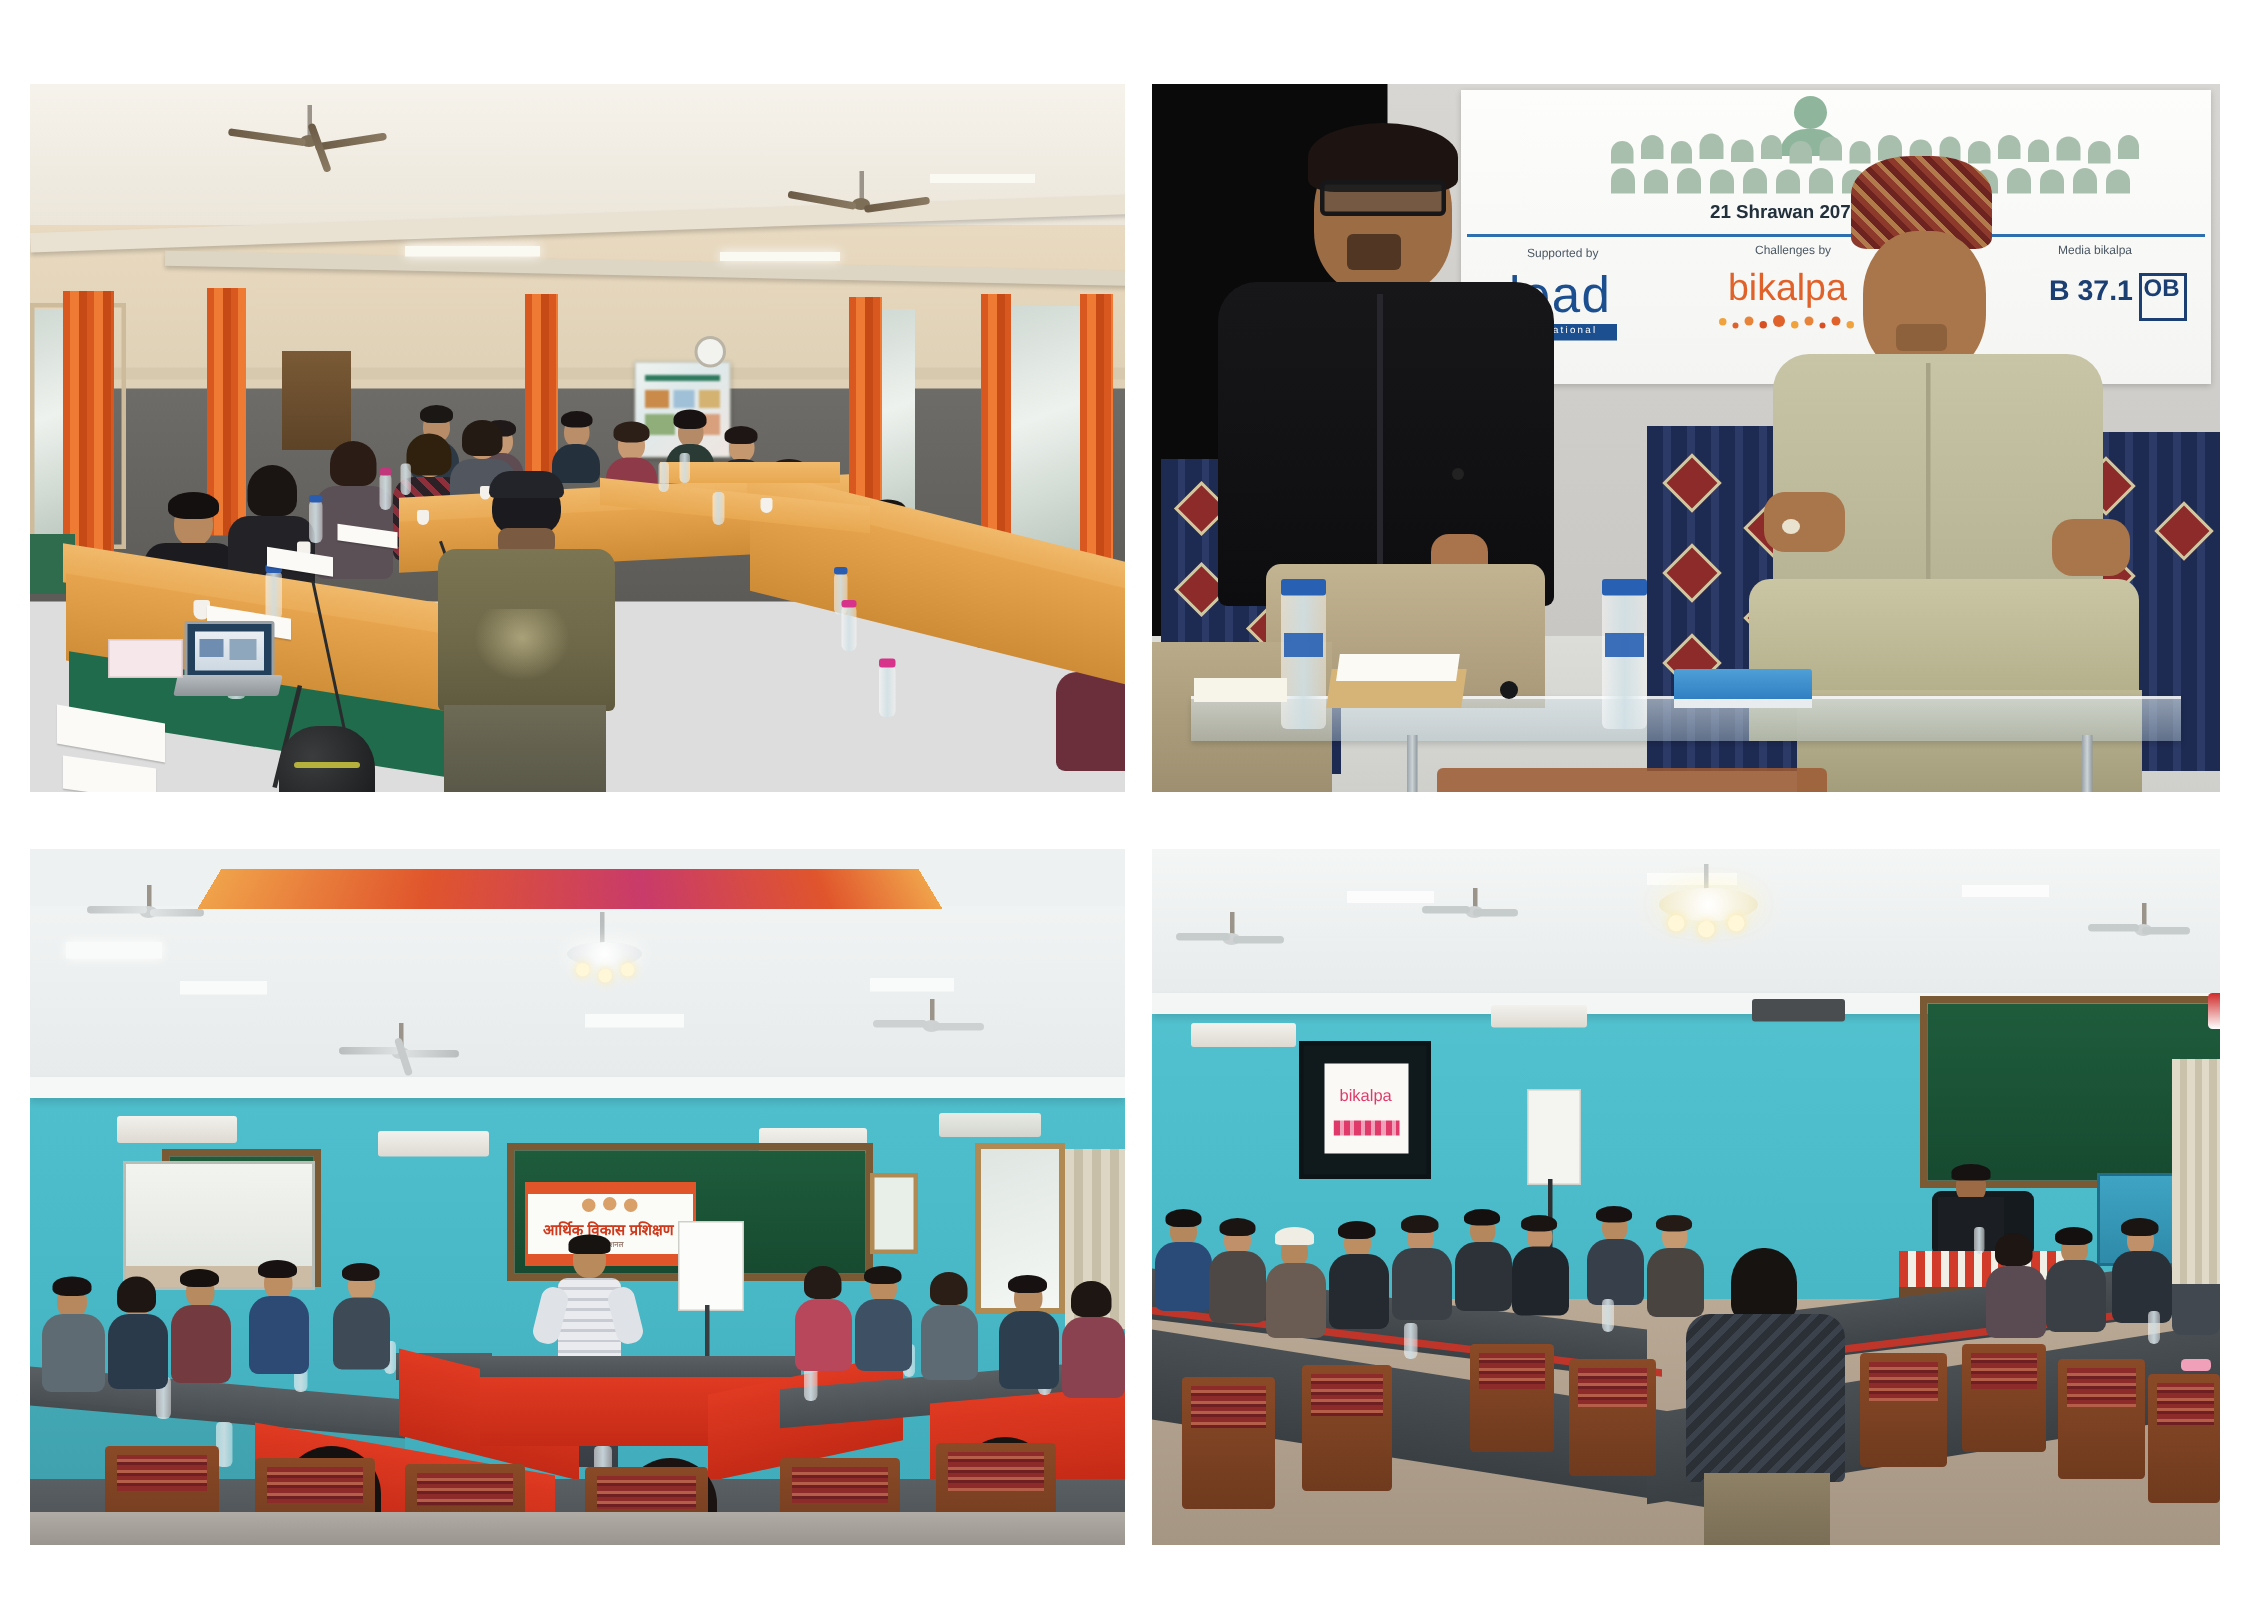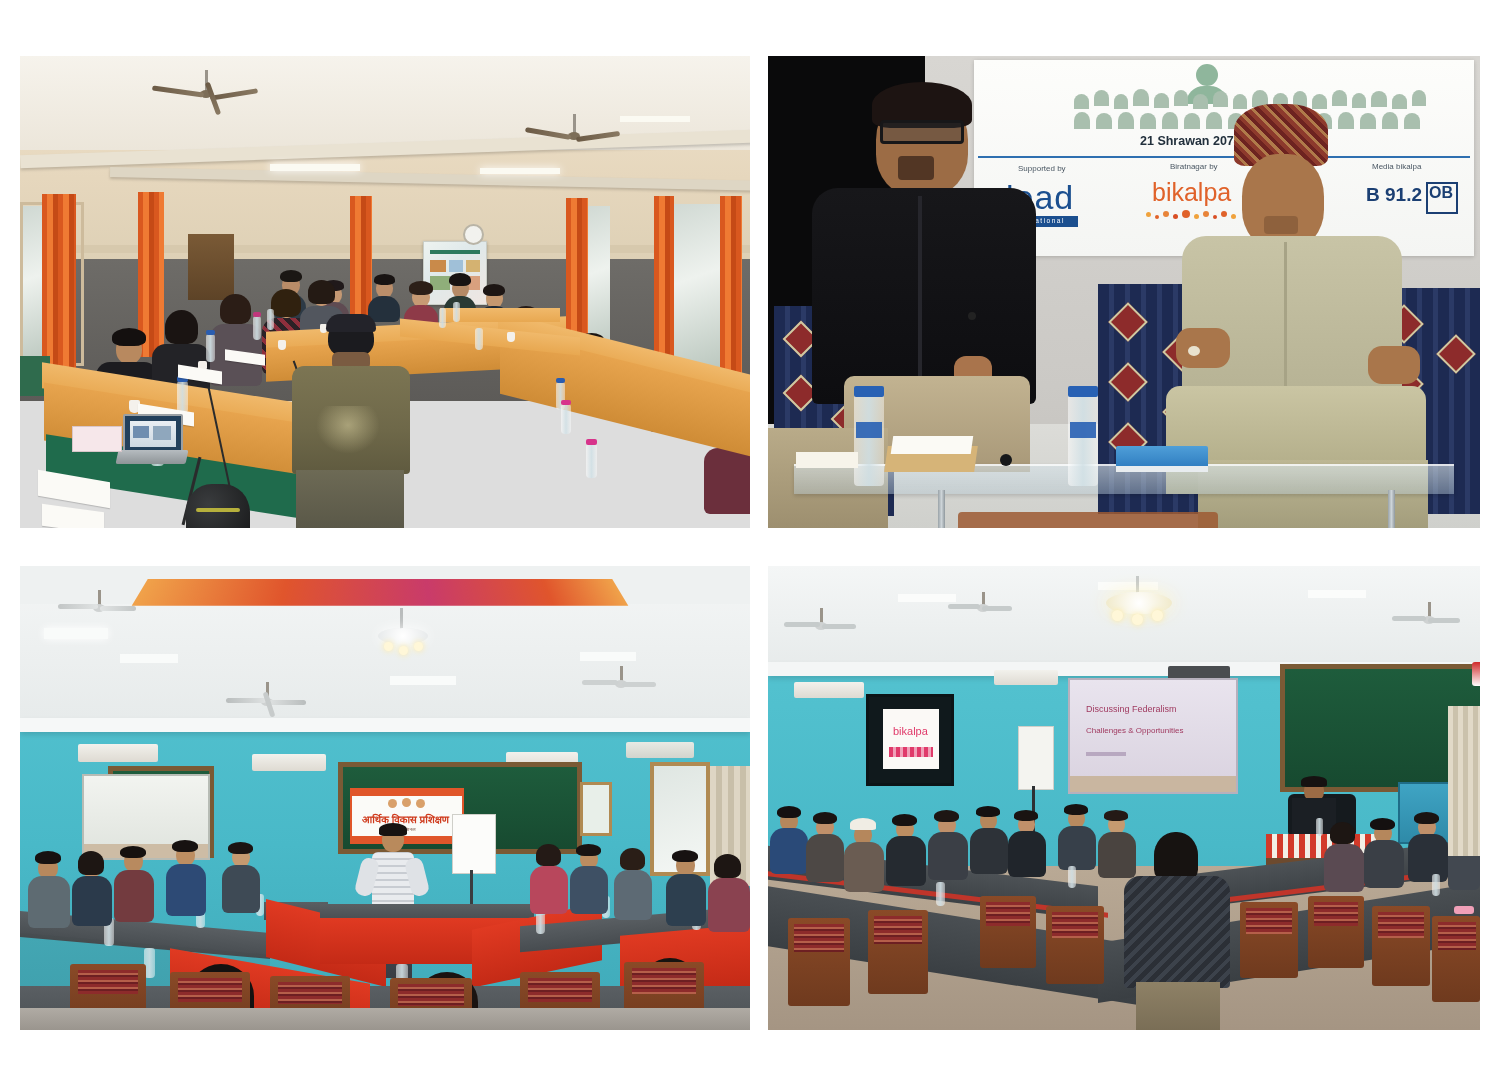--- a/index.html
+++ b/index.html
@@ -353,37 +353,37 @@
         <div class="crowd-icon" style="left:430px;top:53px;width:16px;height:16px;"></div>
       </div>
       <div class="banner-text" style="left:166px;top:74px;font-size:12.5px;font-weight:bold;">21 Shrawan 2074 | Biratnagar</div>
       <div class="banner-rule" style="left:4px;top:96px;width:492px;"></div>
 
       <div class="banner-text" style="left:44px;top:104px;font-size:8px;color:#4a5763;">Supported by</div>
       <div class="lead-logo" style="left:32px;top:120px;font-size:34px;line-height:34px;font-weight:300;">lead</div>
       <div class="layer" style="left:32px;top:156px;width:72px;height:11px;background:#1b4f8f;"></div>
       <div class="banner-text" style="left:36px;top:157px;font-size:6.5px;color:#fff;letter-spacing:1.5px;">international</div>
 
-      <div class="banner-text" style="left:196px;top:102px;font-size:8px;color:#4a5763;">Biratnagar by</div>
+      <div class="banner-text" style="left:196px;top:102px;font-size:8px;color:#4a5763;">Challenges by</div>
       <div class="bikalpa-logo" style="left:178px;top:120px;font-size:25px;line-height:25px;">bikalpa</div>
       <div>
         <div class="layer" style="left:172px;top:152px;width:5px;height:5px;border-radius:50%;background:#f0a23c;"></div>
         <div class="layer" style="left:181px;top:155px;width:4px;height:4px;border-radius:50%;background:#e0622a;"></div>
         <div class="layer" style="left:189px;top:151px;width:6px;height:6px;border-radius:50%;background:#e8843a;"></div>
         <div class="layer" style="left:199px;top:154px;width:5px;height:5px;border-radius:50%;background:#d94f24;"></div>
         <div class="layer" style="left:208px;top:150px;width:8px;height:8px;border-radius:50%;background:#e0622a;"></div>
         <div class="layer" style="left:220px;top:154px;width:5px;height:5px;border-radius:50%;background:#f0a23c;"></div>
         <div class="layer" style="left:229px;top:151px;width:6px;height:6px;border-radius:50%;background:#e8843a;"></div>
         <div class="layer" style="left:239px;top:155px;width:4px;height:4px;border-radius:50%;background:#d94f24;"></div>
         <div class="layer" style="left:247px;top:151px;width:6px;height:6px;border-radius:50%;background:#e0622a;"></div>
         <div class="layer" style="left:257px;top:154px;width:5px;height:5px;border-radius:50%;background:#f0a23c;"></div>
       </div>
 
       <div class="banner-text" style="left:398px;top:102px;font-size:8px;color:#4a5763;">Media bikalpa</div>
-      <div class="banner-text" style="left:392px;top:124px;font-size:19px;color:#1b3f73;font-weight:bold;">B  91.2</div>
+      <div class="banner-text" style="left:392px;top:124px;font-size:19px;color:#1b3f73;font-weight:bold;">B  37.1</div>
       <div class="layer" style="left:452px;top:122px;width:28px;height:28px;border:2px solid #1b3f73;"></div>
       <div class="banner-text" style="left:455px;top:124px;font-size:16px;color:#1b3f73;font-weight:bold;">OB</div>
     </div>
 
     <div class="sofa" style="left:6px;top:250px;width:120px;height:210px;">
       <div class="sofa-pat" style="left:14px;top:20px;width:22px;height:22px;transform:rotate(45deg);"></div>
       <div class="sofa-pat" style="left:14px;top:74px;width:22px;height:22px;transform:rotate(45deg);"></div>
       <div class="sofa-pat" style="left:14px;top:128px;width:22px;height:22px;transform:rotate(45deg);"></div>
       <div class="sofa-pat" style="left:62px;top:44px;width:22px;height:22px;transform:rotate(45deg);"></div>
       <div class="sofa-pat" style="left:62px;top:100px;width:22px;height:22px;transform:rotate(45deg);"></div>
@@ -661,26 +661,20 @@
     <div class="ac" style="left:400px;top:100px;width:62px;height:15px;background:#4a4d50;"></div>
     <div class="ac" style="left:626px;top:112px;width:66px;height:16px;"></div>
 
     <div class="layer" style="left:98px;top:128px;width:82px;height:86px;background:#10191c;border:3px solid #0c1417;">
       <div class="layer" style="left:14px;top:12px;width:56px;height:60px;background:#fbf9f6;">
         <div class="layer" style="left:10px;top:16px;width:38px;height:12px;color:#e03a6a;font-size:11px;font-family:'Liberation Sans',sans-serif;">bikalpa</div>
         <div class="layer" style="left:6px;top:38px;width:44px;height:10px;background:repeating-linear-gradient(90deg,#e03a6a 0 4px,#f0a0b8 4px 7px);"></div>
       </div>
     </div>
 
-    <div class="layer" style="left:300px;top:112px;width:166px;height:112px;background:linear-gradient(180deg,#e9e4ee,#d9d2df);border:2px solid #b6b0bd;">
-      <div class="layer" style="left:16px;top:24px;font-size:9px;color:#a03a60;font-family:'Liberation Sans',sans-serif;white-space:nowrap;">Discussing Federalism</div>
-      <div class="layer" style="left:16px;top:46px;font-size:8px;color:#a03a60;font-family:'Liberation Sans',sans-serif;white-space:nowrap;">Challenges &amp; Opportunities</div>
-      <div class="layer" style="left:16px;top:72px;width:40px;height:4px;background:#b8a8c0;"></div>
-      <div class="layer" style="left:0;bottom:0;width:100%;height:16px;background:#c9b6a0;"></div>
-    </div>
 
     <div class="board" style="left:512px;top:98px;width:300px;height:118px;"></div>
 
     <div class="layer" style="left:704px;top:96px;width:16px;height:24px;background:linear-gradient(180deg,#d02a2a,#fff);border-radius:3px;"></div>
 
     <div class="flipchart" style="left:250px;top:160px;width:34px;height:62px;background:#f4f4f0;"></div>
     <div class="layer" style="left:264px;top:220px;width:3px;height:50px;background:#2d3033;"></div>
 
     <div class="layer" style="left:630px;top:216px;width:70px;height:58px;background:linear-gradient(180deg,#3fa4c4,#2e8aa8);border:2px solid #1f6d88;"></div>
 

